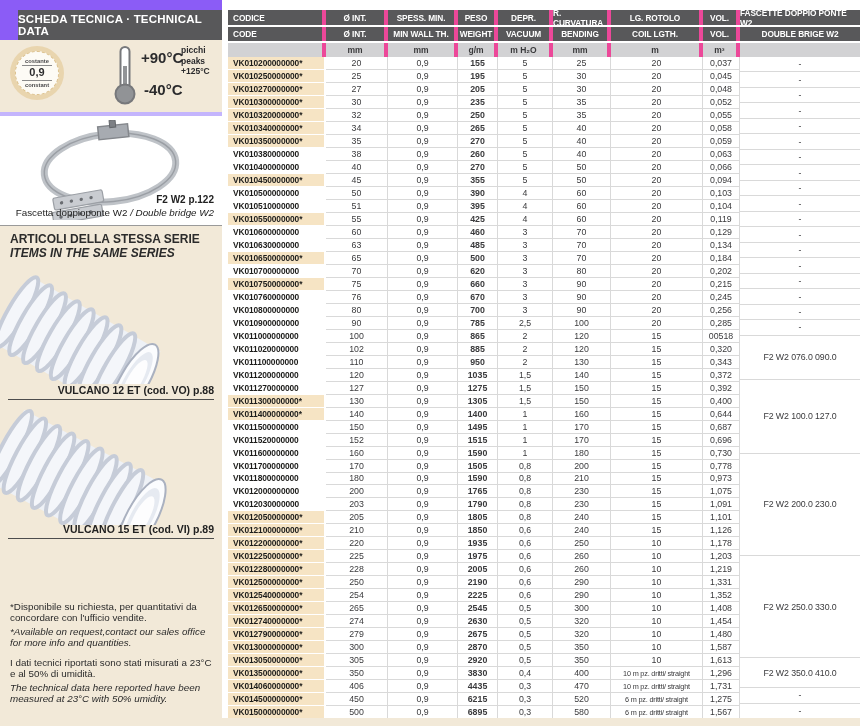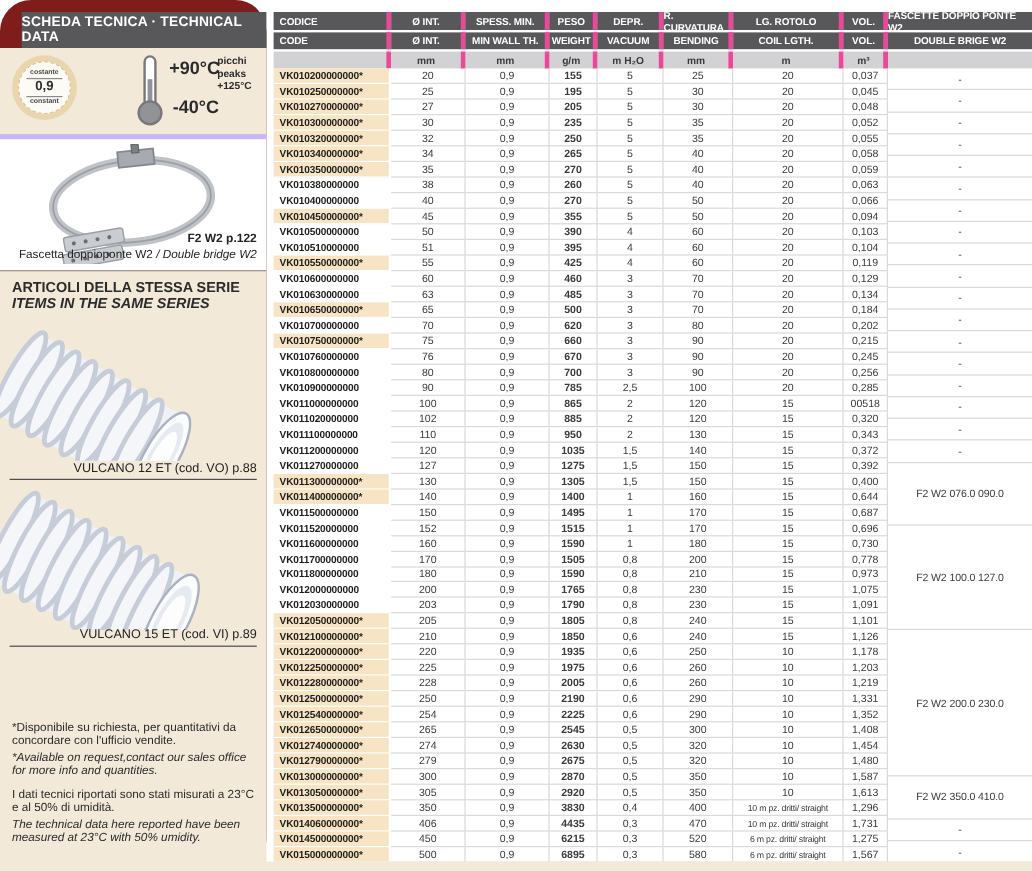--- a/index.html
+++ b/index.html
@@ -4,21 +4,21 @@
 <style>
   :root{
     --header-gray:#58585a; --units-gray:#d2d2d4; --beige-cell:#f6e4c4;
     --sidebar-beige:#f2e9d8; --grid-line:#d9d9d9; --text-dark:#3a3a3c; --white:#ffffff;
   }
   *{box-sizing:border-box; margin:0; padding:0;}
   body{background:#fff; font-family:"Liberation Sans", sans-serif;}
   .page{position:relative; width:860px; height:726px; background:#fff; overflow:hidden;}
 
   
-  .sidebar{position:absolute; left:0; top:0; width:222px; height:726px; background:#7f1d1d;border-radius:26px;}
+  .sidebar{position:absolute; left:0; top:0; width:222px; height:726px; background:#8b5cf6;}
   .side-title{margin:10px 0 0 18px; height:30px; background:var(--header-gray); color:#fff;
     font-weight:bold; font-size:11.5px; letter-spacing:.2px; display:flex; align-items:center;
     justify-content:center;}
   .temp-section{position:relative; height:72px; background:var(--sidebar-beige);}
   .badge{position:absolute; left:10px; top:6px; width:54px; height:54px; border-radius:50%;
     background:#e9d5ae; display:flex; align-items:center; justify-content:center;}
   .badge-inner{width:44px; height:44px; border-radius:50%; background:#fdfbf5;
     border:1px dashed #dcc28f; display:flex; flex-direction:column; align-items:center; justify-content:center;}
   .badge-top,.badge-bottom{font-size:5.8px; font-weight:bold; color:#4a4a4c;}
   .badge-val{font-size:11px; font-weight:bold; color:#2d2d2f; border-top:1px solid #8a8a8a;
@@ -30,21 +30,21 @@
   .clamp-section{position:relative; height:114px; background:#fff; border-top:4px solid #c4b5fd;
     border-bottom:1px solid #9a9a9a; }
   .clamp-img{position:absolute; left:18px; top:4px;}
   .clamp-ref{position:absolute; right:8px; top:78px; font-size:10px; font-weight:bold; color:#222; text-align:right;}
   .clamp-cap{position:absolute; right:8px; top:91px; font-size:9.8px; color:#222; text-align:right; white-space:nowrap;}
   .clamp-cap .en{font-style:italic;}
   .series-section{position:relative; height:500px; background:var(--sidebar-beige);}
   .series-head{padding:7px 8px 0 10px; font-size:12px; font-weight:bold; color:#2b2b2b; line-height:1.15;}
   .series-head .en{font-style:italic;}
   .hose-wrap{position:relative; height:132px; margin-top:3px;}
-  .hose-cap{position:absolute; right:8px; bottom:0; font-size:10.5px; font-weight:normal; color:#222;}
+  .hose-cap{position:absolute; right:8px; bottom:0; font-size:10.5px; font-weight:bold; color:#222;}
   .series-rule{border:none; border-top:1px solid #4d4d4d; margin:3px 8px 0 8px;}
   .footnotes{padding:62px 6px 0 10px; font-size:9.8px; color:#2b2b2b; line-height:1.18;}
   .footnotes p{margin-bottom:2px;}
   .footnotes p.gap{margin-top:8px;}
   .footnotes .en{font-style:italic;}
 
   
   .tblwrap{position:absolute; left:228px; top:10px; width:632px;}
   .h-row{display:grid; grid-template-columns:98px 62px 70px 40px 55px 58px 92px 37px 120px;}
   .h-dark{background:#fff; margin-bottom:2px;}
@@ -751,20 +751,21 @@
           <div class="f-group" style="flex-grow: 1; flex-basis: 0px;">-</div>
           <div class="f-group" style="flex-grow: 1; flex-basis: 0px;">-</div>
           <div class="f-group" style="flex-grow: 1; flex-basis: 0px;">-</div>
           <div class="f-group" style="flex-grow: 1; flex-basis: 0px;">-</div>
           <div class="f-group" style="flex-grow: 1; flex-basis: 0px;">-</div>
           <div class="f-group" style="flex-grow: 1; flex-basis: 0px;">-</div>
           <div class="f-group" style="flex-grow: 1; flex-basis: 0px;">-</div>
           <div class="f-group" style="flex-grow: 3; flex-basis: 0px;">F2 W2 076.0 090.0</div>
           <div class="f-group" style="flex-grow: 5; flex-basis: 0px;">F2 W2 100.0 127.0</div>
           <div class="f-group" style="flex-grow: 7; flex-basis: 0px;">F2 W2 200.0 230.0</div>
+          <div class="f-group" style="flex-grow: 7; flex-basis: 0px;">F2 W2 250.0 330.0</div>
           <div class="f-group" style="flex-grow: 2; flex-basis: 0px;">F2 W2 350.0 410.0</div>
           <div class="f-group" style="flex-grow: 1; flex-basis: 0px;">-</div>
           <div class="f-group" style="flex-grow: 1; flex-basis: 0px;">-</div>
         </div>
     </div>
   </main>
 
   <div class="bottom-strip"></div>
 </div>
 

